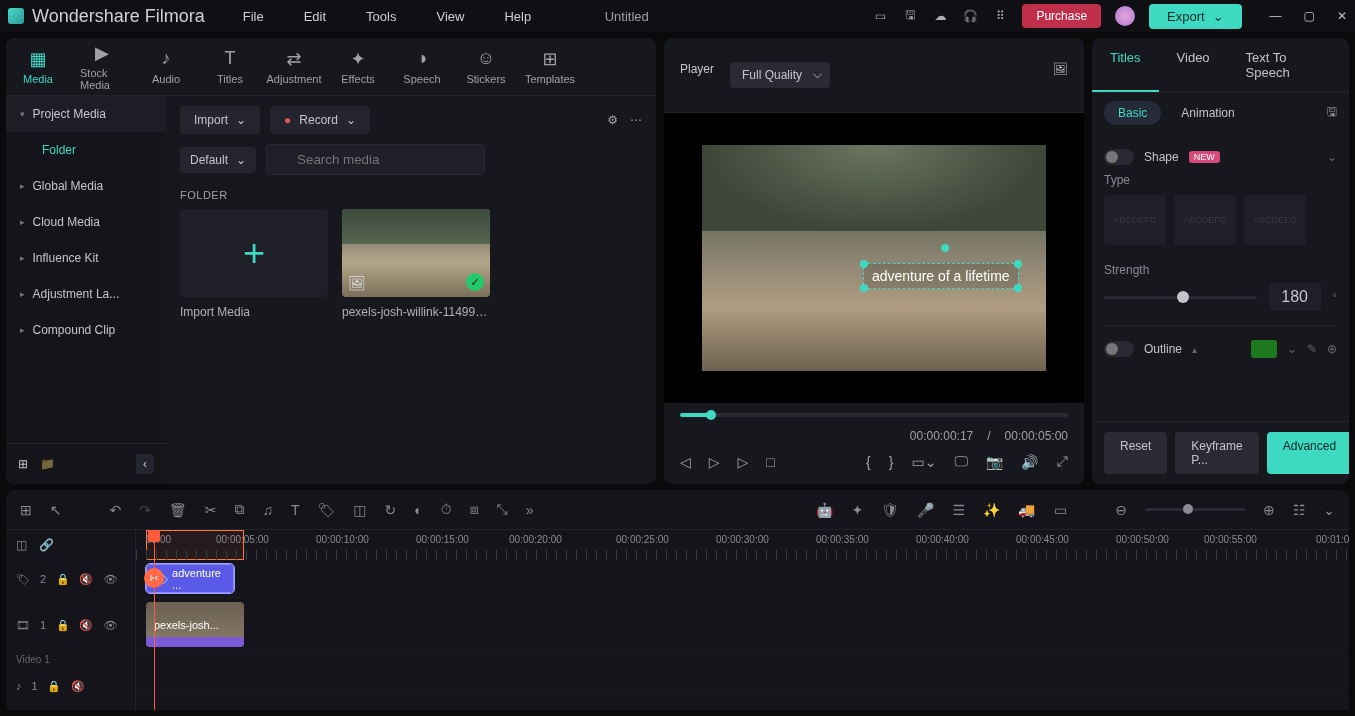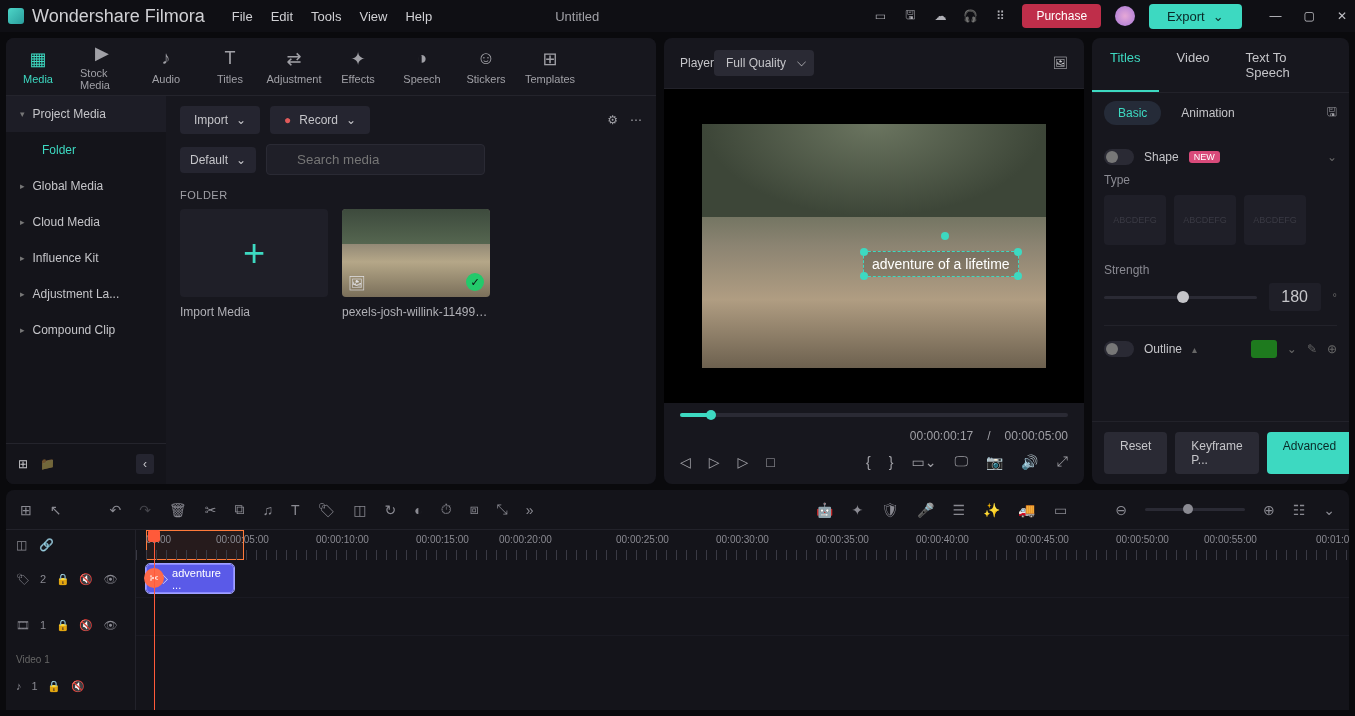--- a/index.html
+++ b/index.html
@@ -2,21 +2,21 @@
 <html><head>
 <meta charset="utf-8">
 <style>
 * { margin: 0; padding: 0; box-sizing: border-box; font-family: -apple-system, "Segoe UI", sans-serif; }
 body { background: #0a0a0d; color: #c5c5c9; font-size: 12px; overflow: hidden; width: 1355px; height: 716px; }
 
 
 .titlebar { height: 32px; background: #0f0f14; display: flex; align-items: center; padding: 0 8px; gap: 24px; }
 .app-title { display: flex; align-items: center; gap: 8px; font-size: 18px; color: #d0d0d4; }
 .app-logo { width: 16px; height: 16px; background: linear-gradient(135deg,#4dd6c8,#2a9d9c); border-radius: 3px; }
-.menubar { display: flex; gap: 18px; margin-left: 3px; }
+.menubar { display: flex; gap: 40px; margin-left: 14px; }
 .menubar span { color: #d0d0d4; cursor: pointer; font-size: 13px; }
 .doc-title { flex: 1; text-align: center; color: #a0a0a6; font-size: 13px; margin-left: -150px; }
 .title-right { display: flex; align-items: center; gap: 14px; }
 .title-icon { width: 16px; height: 16px; display: flex; align-items: center; justify-content: center; color: #b0b0b6; cursor: pointer; }
 .purchase-btn { background: #bf2e4a; color: #fff; padding: 5px 14px; border-radius: 4px; font-size: 12px; cursor: pointer; }
 .export-btn { background: #3dd9c1; color: #0a2a28; padding: 5px 18px; border-radius: 4px; font-size: 13px; font-weight: 500; cursor: pointer; display: flex; align-items: center; gap: 8px; }
 .avatar { width: 20px; height: 20px; border-radius: 50%; background: radial-gradient(circle,#e6a8d6,#a878d8); }
 .win-controls { display: flex; gap: 22px; margin-left: 14px; color: #c0c0c6; }
 .win-controls span { cursor: pointer; }
 
@@ -50,21 +50,21 @@
 .thumb { width: 148px; height: 88px; background: #1f1f28; border-radius: 4px; display: flex; align-items: center; justify-content: center; position: relative; overflow: hidden; }
 .thumb-plus { font-size: 38px; color: #3dd9c1; font-weight: 200; }
 .thumb-img { width: 100%; height: 100%; background: linear-gradient(180deg,#6b6558 0%,#8a8272 35%,#b5a788 60%,#7a6f5a 100%); position: relative; }
 .thumb-img::after { content:""; position:absolute; left:0;right:0;top:0;height:40%; background: linear-gradient(180deg,#3d4a3d,#556650); }
 .thumb-check { position:absolute; bottom:6px; right:6px; width:18px; height:18px; background:#23c96b; border-radius:50%; display:flex; align-items:center; justify-content:center; color:#0a0a0d; font-size:11px; }
 .thumb-ic { position:absolute; bottom:6px; left:6px; color:#e0e0e4; font-size:14px; }
 .thumb-caption { margin-top: 8px; font-size: 12px; color: #b0b0b6; overflow: hidden; text-overflow: ellipsis; white-space: nowrap; }
 
 
 .player-panel { width: 420px; background: #17171e; border-radius: 8px; display: flex; flex-direction: column; }
-.player-head { display: flex; align-items: center; padding: 12px 16px; border-bottom: 1px solid #22222a; }
+.player-head { display: flex; gap: 16px; padding: 24px 16px; border-bottom: 1px solid #22222a; }
 .quality-dd { background: #2a2a34; padding: 6px 28px 6px 12px; border-radius: 4px; cursor: pointer; position: relative; font-size: 12px; }
 .quality-dd::after { content:"⌵"; position:absolute; right:8px; top:5px; }
 .player-viewport { flex: 1; background: #000; position: relative; display: flex; align-items: center; justify-content: center; overflow:hidden; }
 .preview-img { width: 82%; height: 78%; background: linear-gradient(180deg,#4a5348 0%,#5a6552 25%,#8c8472 50%,#b09d82 72%,#6d614f 100%); position: relative; }
 .preview-img::before { content:""; position:absolute; left:0; right:0; top:0; height:38%; background: radial-gradient(ellipse at 50% 0%,#6b7560 0%,#3d4638 70%); }
 .title-box { position:absolute; right:8%; top:52%; border:1px dashed #3dd9c1; padding:4px 8px; color:#fff; font-size:14px; background:rgba(0,0,0,0.15); }
 .handle { width:8px; height:8px; background:#3dd9c1; border-radius:50%; position:absolute; }
 .player-controls { padding: 10px 16px 14px 16px; }
 .seekbar { height: 4px; background: #2a2a34; border-radius: 2px; position: relative; margin-bottom: 12px; }
 .seekbar-fill { width: 8%; height: 100%; background: #3dd9c1; border-radius: 2px; position:relative; }
@@ -449,34 +449,39 @@
         <span>🔇</span>
       </div>
     </div>
     <div class="tl-right">
       <div class="ruler">
         <div class="loop-region" style="left:10px;width:98px"></div>
         <span class="ruler-label" style="left:10px">00:00</span>
         <span class="ruler-label" style="left:80px">00:00:05:00</span>
         <span class="ruler-label" style="left:180px">00:00:10:00</span>
         <span class="ruler-label" style="left:280px">00:00:15:00</span>
-        <span class="ruler-label" style="left:363px">00:00:20:00</span>
+        <span class="ruler-label" style="left:373px">00:00:20:00</span>
         <span class="ruler-label" style="left:480px">00:00:25:00</span>
         <span class="ruler-label" style="left:580px">00:00:30:00</span>
         <span class="ruler-label" style="left:680px">00:00:35:00</span>
         <span class="ruler-label" style="left:780px">00:00:40:00</span>
         <span class="ruler-label" style="left:880px">00:00:45:00</span>
         <span class="ruler-label" style="left:980px">00:00:50:00</span>
         <span class="ruler-label" style="left:1068px">00:00:55:00</span>
         <span class="ruler-label" style="left:1180px">00:01:0</span>
         <div class="ruler-ticks"></div>
       </div>
       <div class="playhead" style="left:18px"></div>
       <div class="cut-marker" style="left:8px">✂</div>
       <div class="track">
         <div class="clip title-clip selected" style="left:10px;width:88px">
           <span>🏷</span>&nbsp;<span>adventure ...</span>
         </div>
       </div>
+      <div class="track tall">
+        <div class="clip video-clip" style="left:10px;width:98px">
+          <span>pexels-josh...</span>
+        </div>
+      </div>
       <div class="track"></div>
     </div>
   </div>
 </div>
 
 </body></html>

